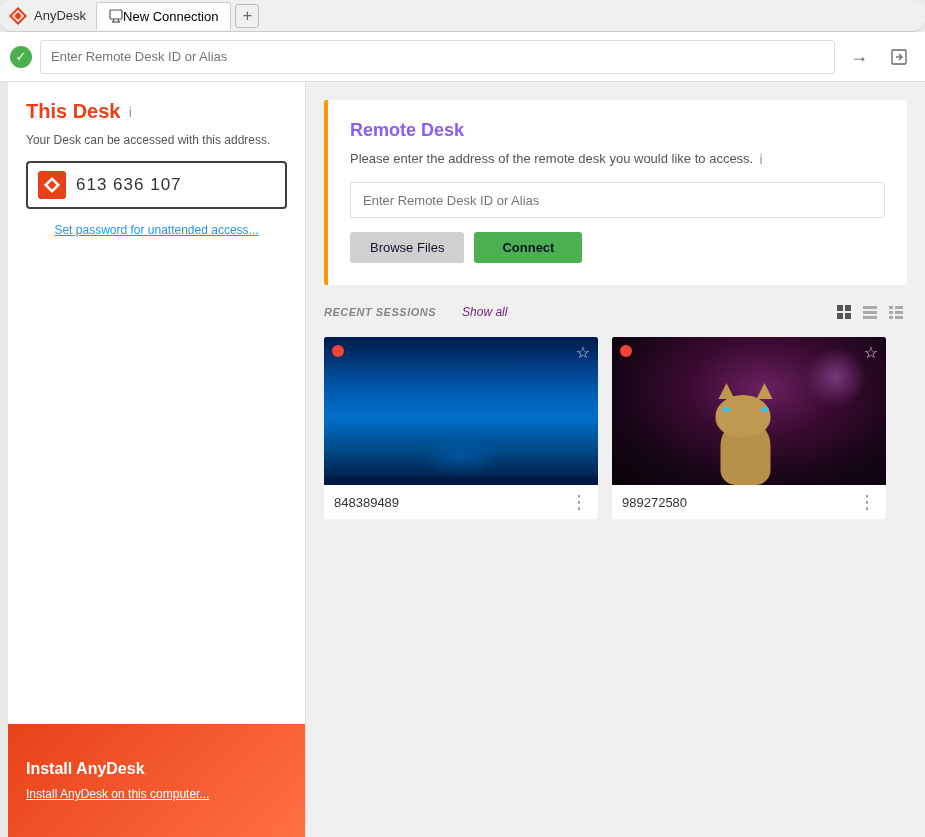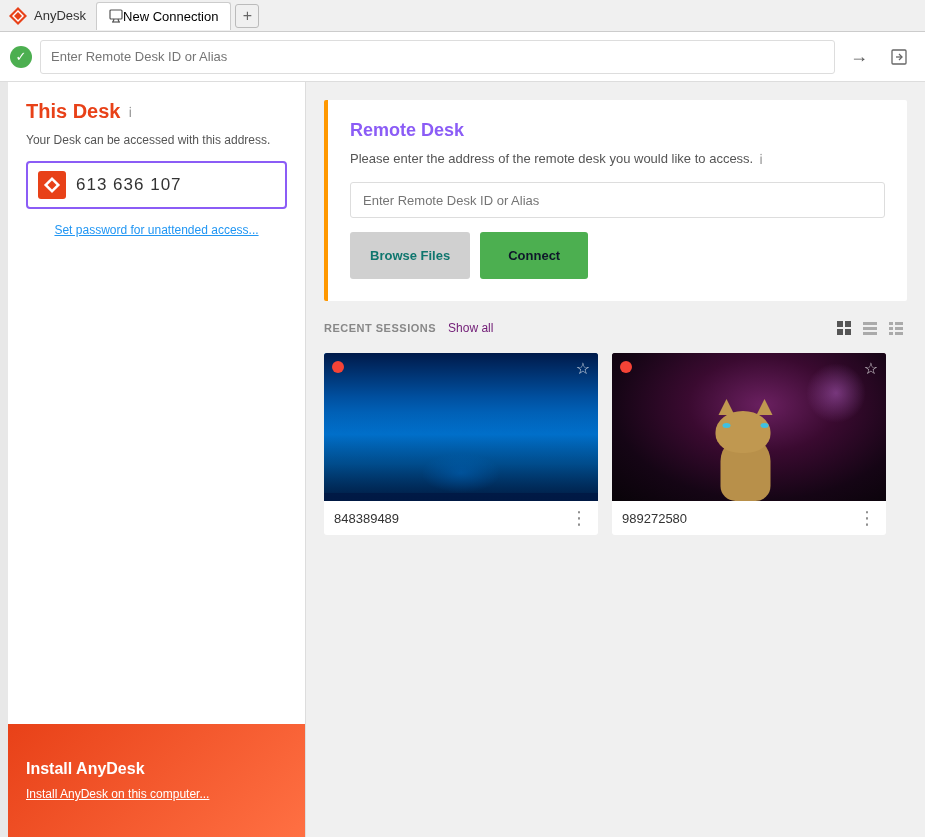--- a/index.html
+++ b/index.html
@@ -6,20 +6,21 @@
     body { font-family: 'Segoe UI', Arial, sans-serif; background: #e8e8e8; width: 925px; height: 837px; overflow: hidden; font-size: 13px; }
 
     
     .titlebar {
       display: flex;
       align-items: center;
       background: #f0f0f0;
       border-bottom: 1px solid #ccc;
       height: 32px;
       padding: 15px 8px;
+      border-radius: 12px;
     }
     .titlebar-logo {
       width: 20px; height: 20px; margin-right: 6px;
     }
     .tab-active {
       display: flex; align-items: center; 
       background: white; padding: 4px 12px; border: 1px solid #ccc;
       border-bottom: none; border-radius: 3px 3px 0 0; height: 28px;
       margin-right: 4px;
     }
@@ -78,21 +79,21 @@
     .this-desk-title {
       color: #e84118; font-size: 20px; font-weight: 600;
     }
     .info-icon {
       color: #999; font-size: 14px; cursor: pointer;
     }
     .this-desk-desc {
       font-size: 12px; color: #555; margin-bottom: 12px; line-height: 1.5;
     }
     .desk-id-box {
-      display: flex; align-items: center; border: 2px solid #8b5cf6; border-radius: 4px;
+      display: flex; align-items: center; border: 2px solid #404040; border-radius: 4px;
       padding: 8px 10px; margin-bottom: 12px; background: white;
     }
     .desk-id-icon {
       width: 28px; height: 28px; background: #e84118; border-radius: 3px;
       display: flex; align-items: center; justify-content: center; margin-right: 10px; flex-shrink: 0;
     }
     .desk-id-number {
       font-size: 17px; font-weight: 500; color: #333; letter-spacing: 1px;
     }
     .set-password-link {
@@ -137,34 +138,34 @@
       font-size: 13px; color: #555; margin-bottom: 14px; display: flex; align-items: center; gap: 6px;
     }
     .remote-input {
       width: 100%; border: 1px solid #ddd; border-radius: 3px; padding: 8px 12px;
       font-size: 13px; color: #999; margin-bottom: 14px; outline: none; height: 36px;
     }
     .remote-actions {
       display: flex; gap: 10px;
     }
     .browse-files-btn {
-      padding: 16px 20px; background: #d0d0d0; border: none; border-radius: 3px;
-      font-size: 13px; font-weight: 700; color: #0f766e; cursor: pointer;
+      padding: 8px 20px; background: #d0d0d0; border: none; border-radius: 3px;
+      font-size: 13px; font-weight: 400; color: #0f172a; cursor: pointer;
     }
     .connect-btn {
       padding: 0 28px; background: #4caf50; border: none; border-radius: 3px;
       font-size: 13px; font-weight: 700; color: #0f172a; cursor: pointer;
     }
 
     
     .recent-sessions {
       padding: 16px 18px 0 18px;
     }
     .recent-header {
-      display: flex; align-items: center; gap: 12px; margin-bottom: 14px;
+      display: flex; align-items: center; gap: 26px; margin-bottom: 14px; font-style: italic;
     }
     .recent-label {
       font-size: 11px; font-weight: 700; color: #888; letter-spacing: 0.5px;
     }
     .show-all-link {
       color: #701a75; font-size: 12px; cursor: pointer; text-decoration: none;
     }
     .view-toggles {
       display: flex; gap: 4px; margin-left: auto;
     }

